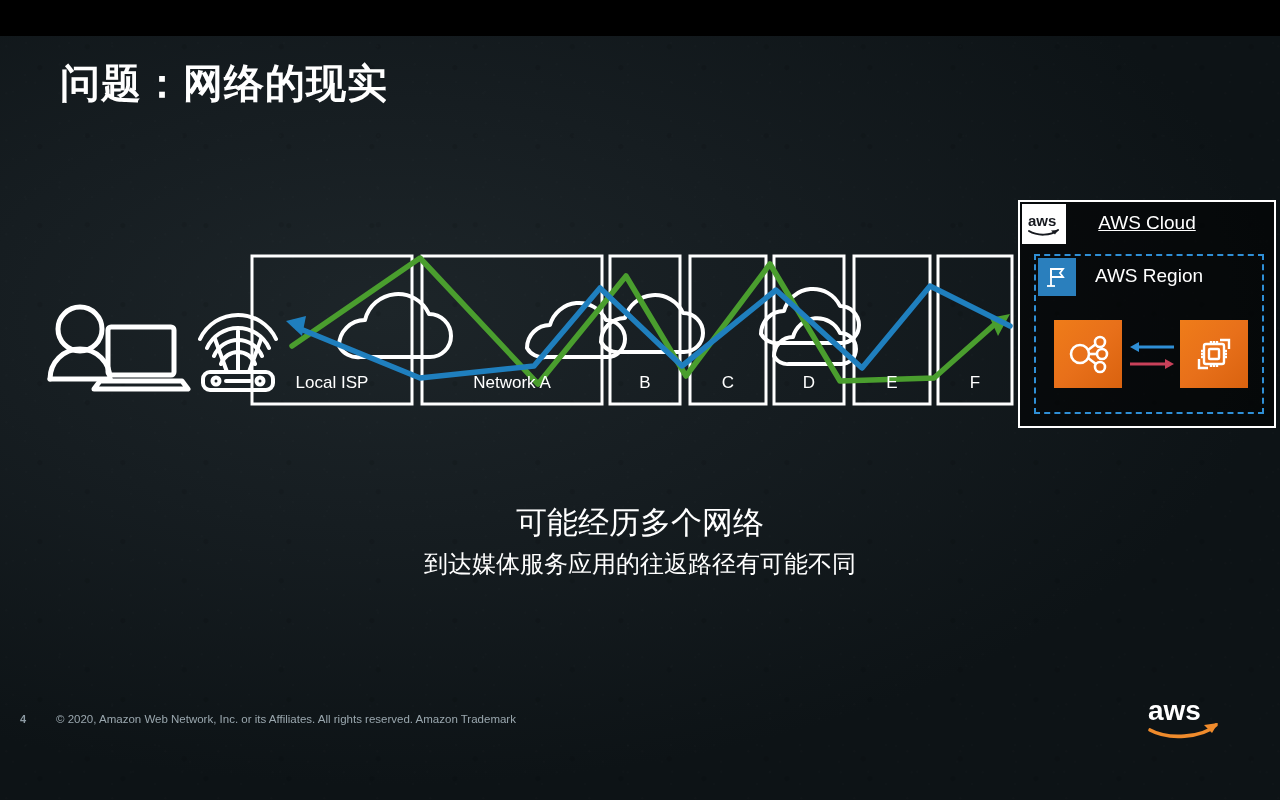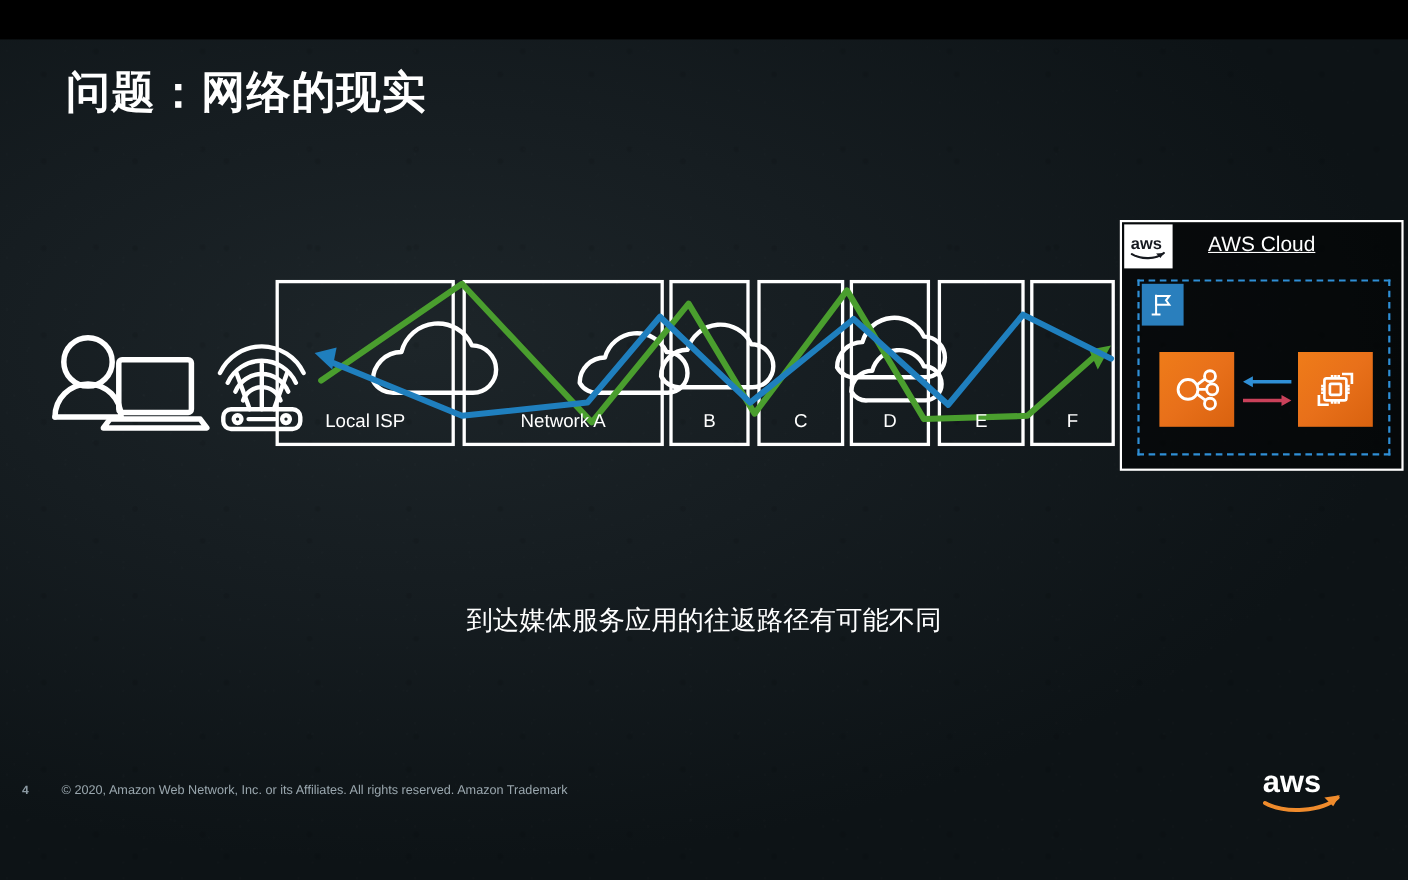--- a/index.html
+++ b/index.html
@@ -272,20 +272,21 @@
       <div id="aws-cloud-label">AWS Cloud</div>
 
       <div id="aws-region">
         <div id="aws-region-badge">
           <svg width="24" height="24" viewBox="0 0 24 24" fill="none" stroke="#ffffff" stroke-width="1.8">
             <line x1="6" y1="3" x2="6" y2="21"></line>
             <line x1="2" y1="21" x2="10" y2="21"></line>
             <path d="M6 4 h12 l-3 4 l3 4 h-12 z"></path>
           </svg>
         </div>
+        <div id="aws-region-label">AWS Region</div>
 
         <div class="svc-tile" id="svc-left">
           <svg width="48" height="48" viewBox="0 0 48 48" fill="none" stroke="#ffffff" stroke-width="2.6">
             <circle cx="16" cy="24" r="9"></circle>
             <circle cx="36" cy="12" r="5"></circle>
             <circle cx="38" cy="24" r="5"></circle>
             <circle cx="36" cy="37" r="5"></circle>
             <line x1="24" y1="20" x2="32" y2="14"></line>
             <line x1="25" y1="24" x2="33" y2="24"></line>
             <line x1="24" y1="28" x2="32" y2="34"></line>
@@ -319,20 +320,21 @@
             <polygon points="2,11 11,6 11,16" fill="#2f8fd6"></polygon>
           </g>
           <g>
             <line x1="2" y1="28" x2="40" y2="28" stroke="#c9415a" stroke-width="3.2"></line>
             <polygon points="46,28 37,23 37,33" fill="#c9415a"></polygon>
           </g>
         </svg>
       </div>
     </div>
 
+    <div class="caption" id="caption1">可能经历多个网络</div>
     <div class="caption" id="caption2">到达媒体服务应用的往返路径有可能不同</div>
 
     <div id="footer-num">4</div>
     <div id="footer-copy">© 2020, Amazon Web Network, Inc. or its Affiliates. All rights reserved. Amazon Trademark</div>
 
     <svg id="aws-logo-footer" viewBox="0 0 76 46">
       <text x="2" y="26" font-family="Liberation Sans, sans-serif" font-size="28" font-weight="bold" fill="#ffffff">aws</text>
       <path d="M4 36 C22 46 56 44 70 31" stroke="#ef8b2c" stroke-width="3.6" fill="none" stroke-linecap="round"></path>
       <polygon points="72,29 58,31 66,39" fill="#ef8b2c"></polygon>
     </svg>

